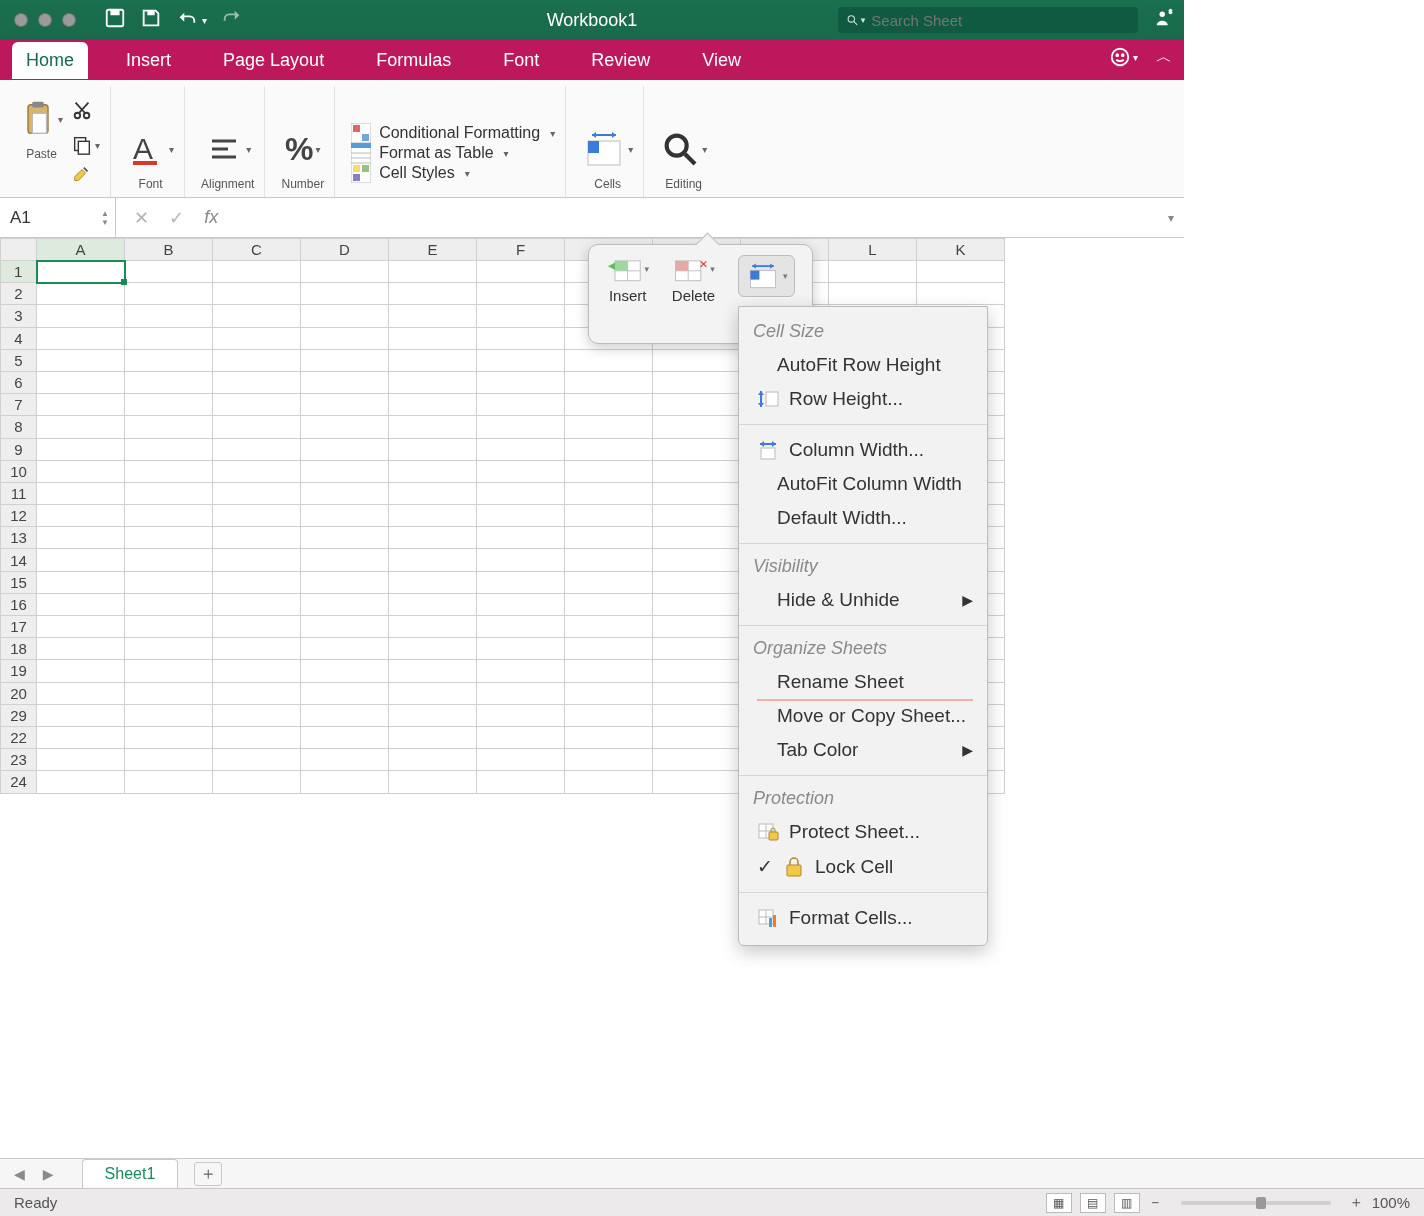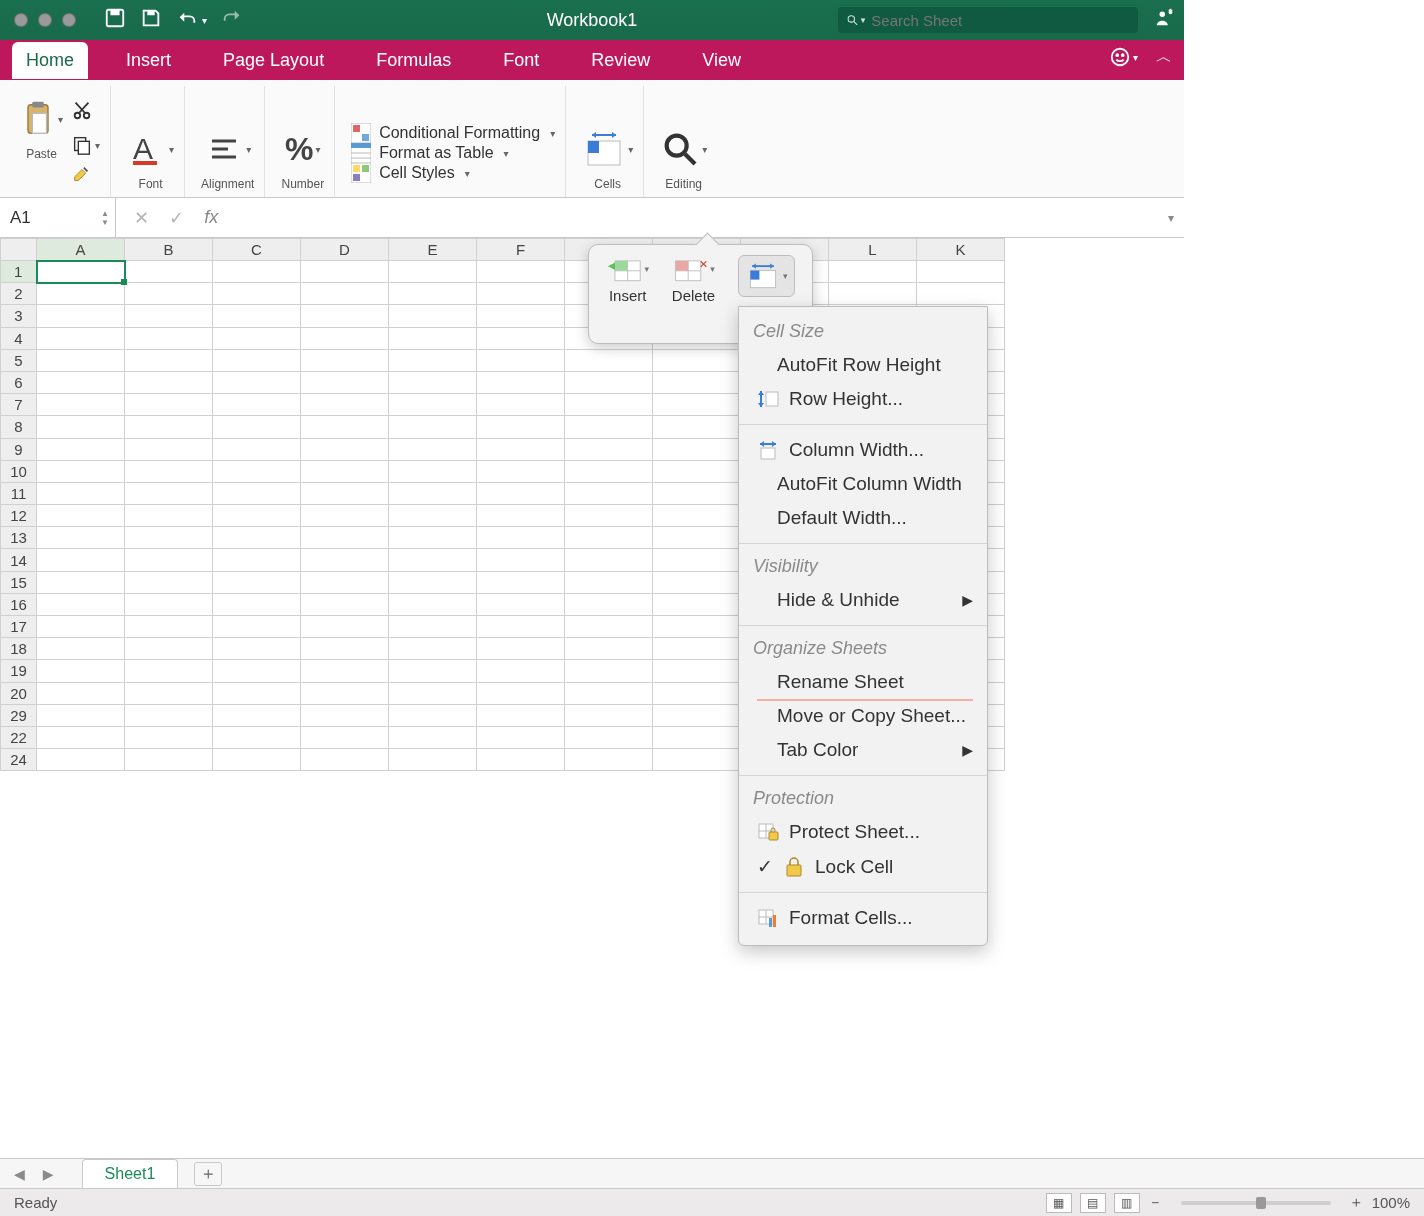--- a/index.html
+++ b/index.html
@@ -629,20 +629,34 @@
           <td></td>
           <td></td>
           <td></td>
           <td></td>
           <td></td>
           <td></td>
           <td></td>
           <td></td>
         </tr>
         <tr>
+          <th>23</th>
+          <td></td>
+          <td></td>
+          <td></td>
+          <td></td>
+          <td></td>
+          <td></td>
+          <td></td>
+          <td></td>
+          <td></td>
+          <td></td>
+          <td></td>
+        </tr>
+        <tr>
           <th>24</th>
           <td></td>
           <td></td>
           <td></td>
           <td></td>
           <td></td>
           <td></td>
           <td></td>
           <td></td>
           <td></td>

